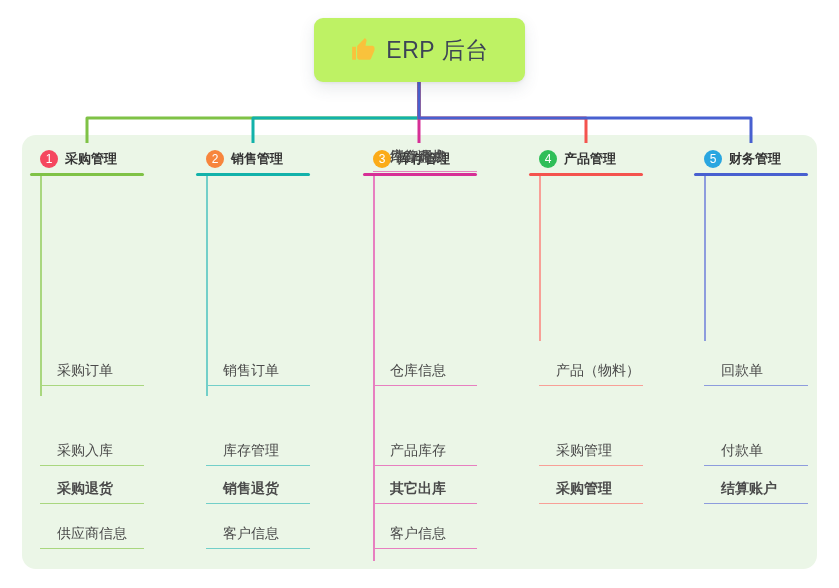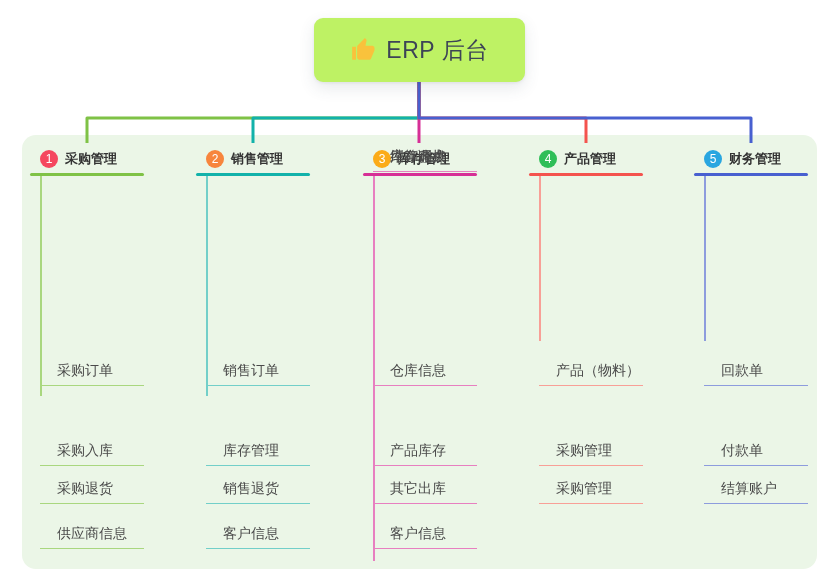--- a/index.html
+++ b/index.html
@@ -58,21 +58,21 @@
   .child {
     position:absolute; left:10px; width:104px; height:24px;
     border-bottom:1.5px solid var(--lc,#bbb);
     cursor:pointer;
   }
   .child:nth-of-type(1){ top:57px; }
   .child:nth-of-type(2){ top:112px; }
   .child:nth-of-type(3){ top:167px; }
   .child:nth-of-type(4){ top:214px; }
   .child:nth-of-type(5){ top:294px; }
-  .child:nth-of-type(6){ top:332px; }
+  .child:nth-of-type(6){ top:332px;font-weight:bold; }
   .child:nth-of-type(7){ top:377px; }
   .child-label {
     position:absolute; left:17px; bottom:5px;
     font-size:14px; color:#4a4a4a; white-space:nowrap;
   }
 </style>
 </head>
 <body style="--panel: #ebf6e7; background: rgb(255, 255, 255);">
 
 <div class="panel"></div>

